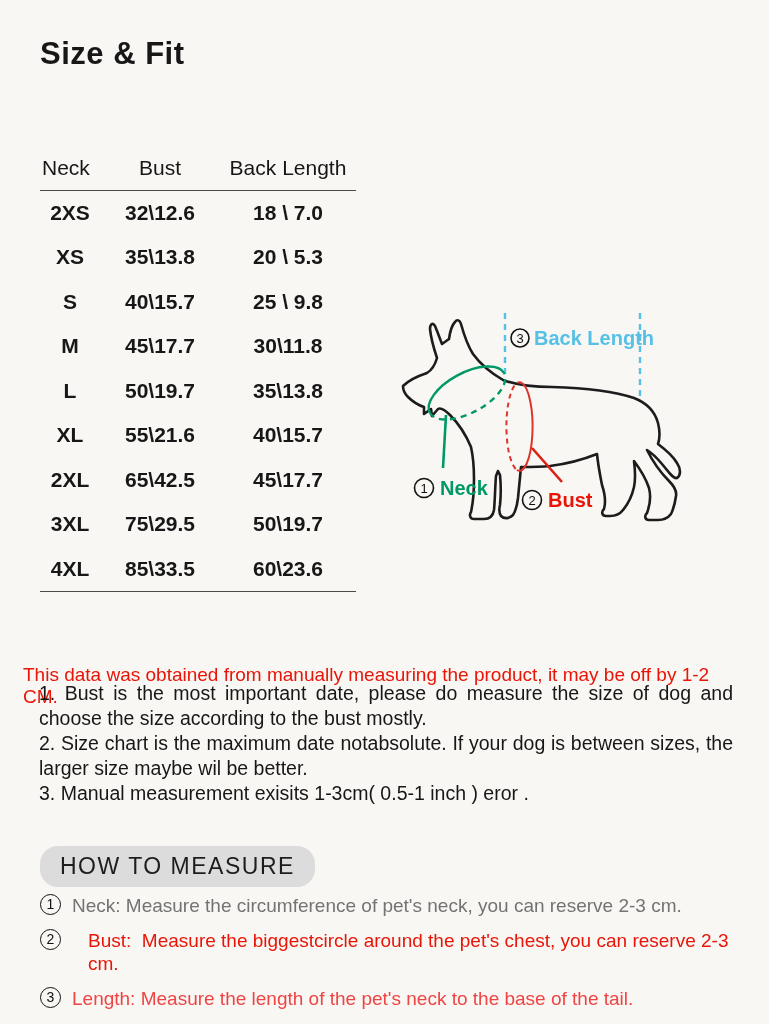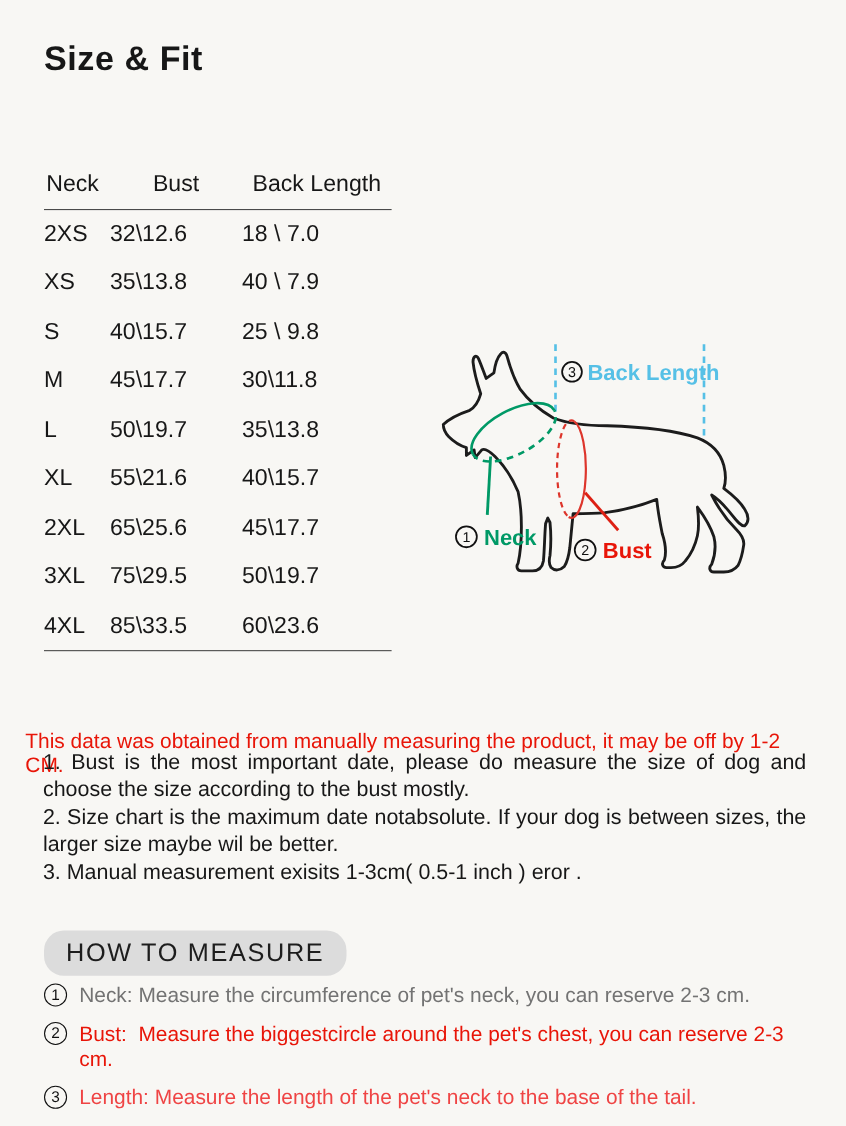--- a/index.html
+++ b/index.html
@@ -12,21 +12,21 @@
   #page{position:relative;width:746px;height:1024px;background:var(--bg);overflow:hidden;}
 
   .title{position:absolute;left:40px;top:36px;font-size:31px;font-weight:700;letter-spacing:.5px;}
   .subtitle{position:absolute;left:38px;top:84px;font-size:28px;font-weight:400;}
 
   table.size{position:absolute;left:40px;top:150px;width:316px;border-collapse:collapse;font-size:21px;}
   table.size th{font-weight:400;padding:6px 0 10px;border-bottom:1.5px solid var(--line);text-align:center;}
   table.size th.c1{text-align:left;padding-left:2px;width:60px;}
   table.size th.c2{width:120px;}
   table.size th.c3{width:136px;}
-  table.size td{height:44.5px;text-align:left;vertical-align:middle;}
+  table.size td{height:44.5px;text-align:center;vertical-align:middle;font-weight:bold;}
   table.size tbody tr:last-child td{border-bottom:1px solid var(--line);}
 
   svg.dog{position:absolute;left:394px;top:295px;}
   .dog-outline{fill:none;stroke:#1c1c1c;stroke-width:2.6;stroke-linejoin:round;stroke-linecap:round;}
   .cyline{stroke:var(--cyan);stroke-width:2.4;stroke-dasharray:6 5;}
   .neck-solid,.neck-dash{fill:none;stroke:var(--green);stroke-width:2.4;}
   .neck-dash{stroke-dasharray:6 5;}
   .bust-solid,.bust-dash{fill:none;stroke:#dd352b;stroke-width:2;}
   .bust-dash{stroke-dasharray:5 4;}
   .green-ptr{stroke:var(--green);stroke-width:2.6;}
@@ -68,21 +68,21 @@
     </thead>
     <tbody>
         <tr>
           <td>2XS</td>
           <td>32\12.6</td>
           <td>18 \ 7.0</td>
         </tr>
         <tr>
           <td>XS</td>
           <td>35\13.8</td>
-          <td>40 \ 7.9</td>
+          <td>20 \ 5.3</td>
         </tr>
         <tr>
           <td>S</td>
           <td>40\15.7</td>
           <td>25 \ 9.8</td>
         </tr>
         <tr>
           <td>M</td>
           <td>45\17.7</td>
           <td>30\11.8</td>
@@ -92,21 +92,21 @@
           <td>50\19.7</td>
           <td>35\13.8</td>
         </tr>
         <tr>
           <td>XL</td>
           <td>55\21.6</td>
           <td>40\15.7</td>
         </tr>
         <tr>
           <td>2XL</td>
-          <td>65\25.6</td>
+          <td>65\42.5</td>
           <td>45\17.7</td>
         </tr>
         <tr>
           <td>3XL</td>
           <td>75\29.5</td>
           <td>50\19.7</td>
         </tr>
         <tr>
           <td>4XL</td>
           <td>85\33.5</td>
@@ -216,21 +216,21 @@
 
   <div class="chip">HOW TO MEASURE</div>
 
   <div class="measure-list">
       <div class="m-item">
         <span class="circ">1</span>
         <span class="m-text" style="color: #737373;">Neck: Measure the circumference of pet's neck, you can reserve 2-3 cm.</span>
       </div>
       <div class="m-item">
         <span class="circ">2</span>
-        <span class="m-text" style="color: rgb(232, 21, 8);">Bust:  Measure the biggestcircle around the pet's chest, you can reserve 2-3 cm.</span>
+        <span class="m-text" style="color: rgb(232, 21, 8); margin-left: 16px;">Bust:  Measure the biggestcircle around the pet's chest, you can reserve 2-3 cm.</span>
       </div>
       <div class="m-item">
         <span class="circ">3</span>
         <span class="m-text" style="color: #ef4444;">Length: Measure the length of the pet's neck to the base of the tail.</span>
       </div>
     </div>
 
 </div>
 
 </body></html>

